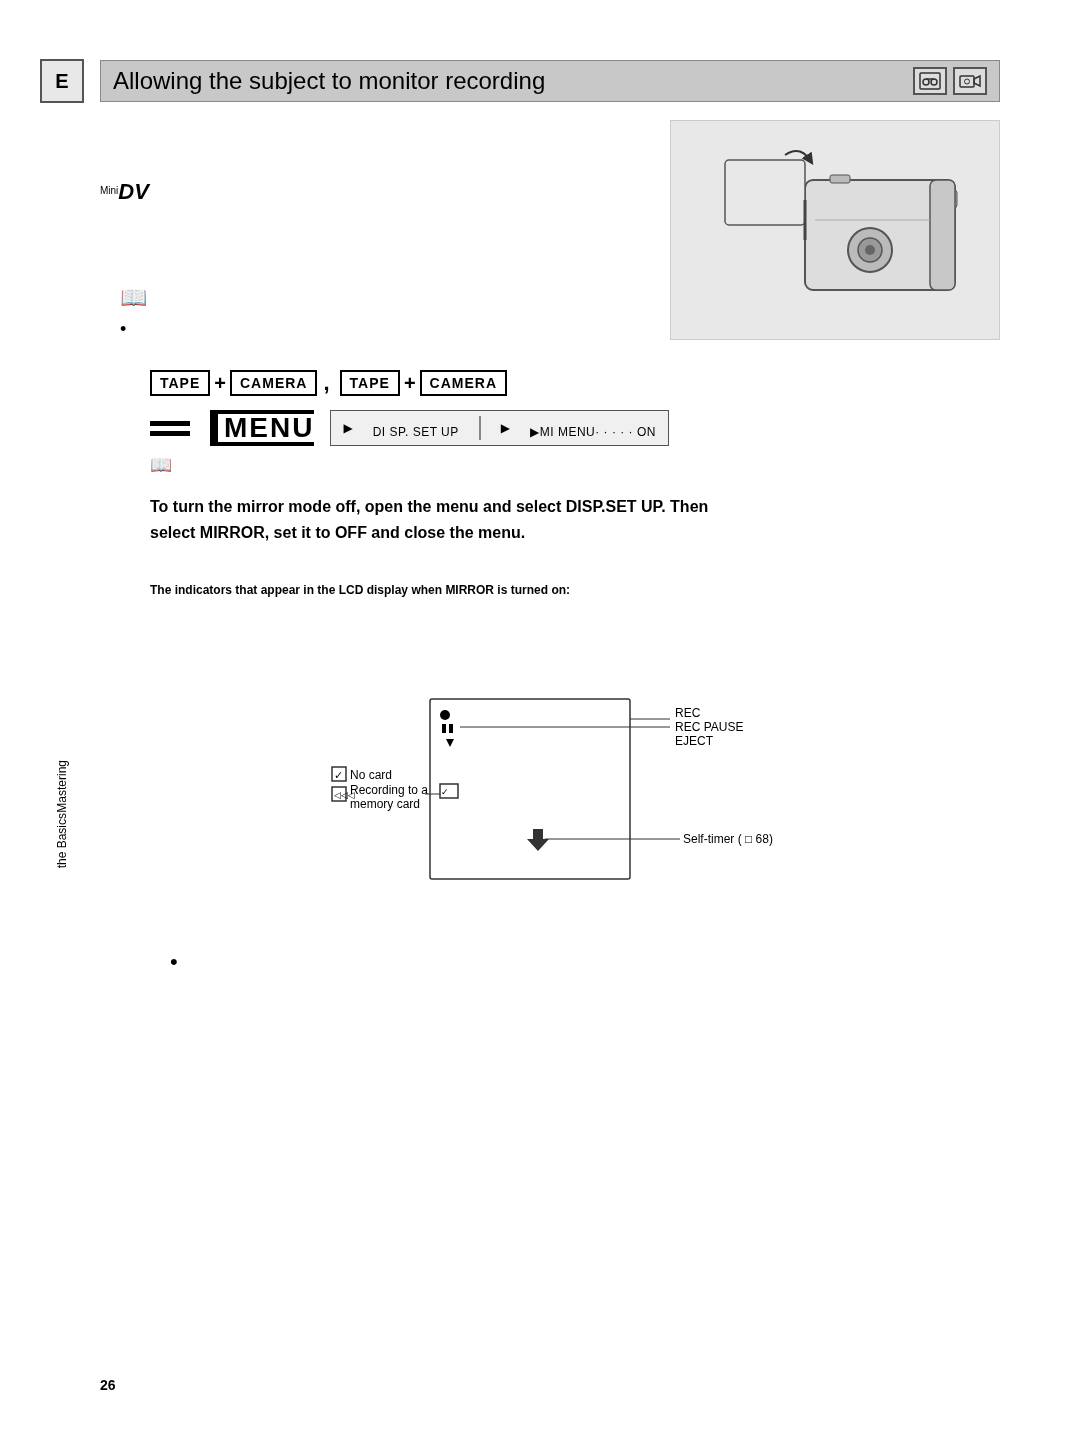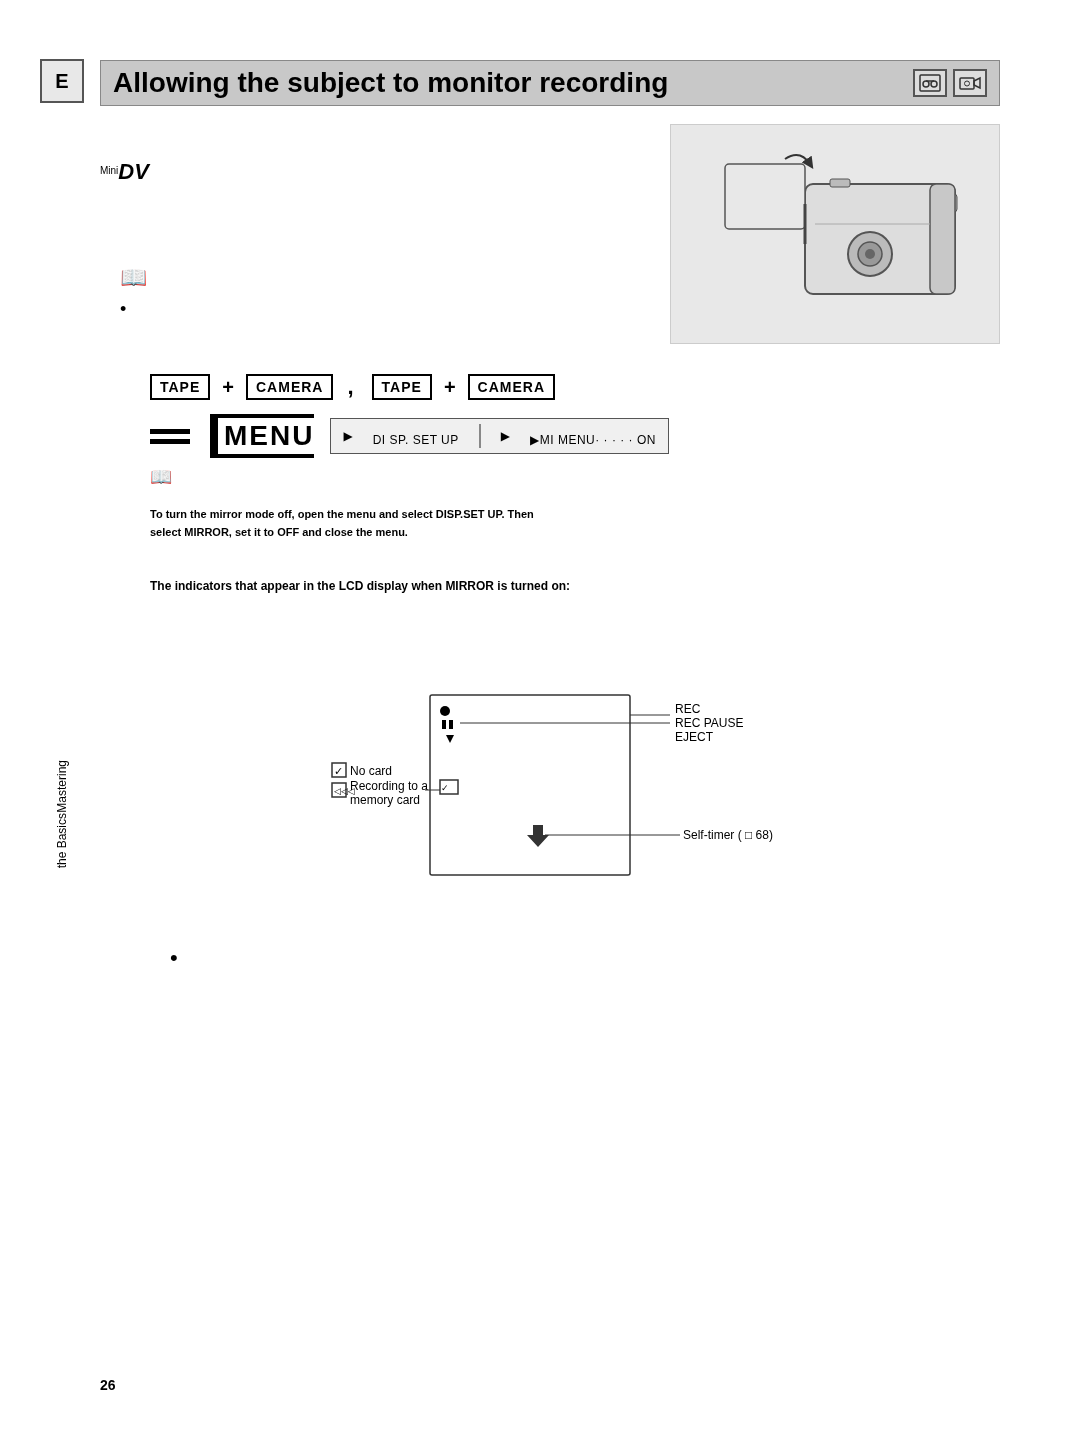--- a/index.html
+++ b/index.html
@@ -23,22 +23,22 @@
     .header-bar {
       display: flex;
       align-items: center;
       background: #c8c8c8;
       border: 1.5px solid #888;
       padding: 6px 12px;
       margin-bottom: 18px;
       position: relative;
     }
     .header-title {
-      font-size: 28px;
-      font-weight: bold;
+      font-size: 24px;
+      font-weight: normal;
       flex: 1;
     }
     .header-icons {
       display: flex;
       gap: 6px;
       align-items: center;
     }
     .icon-box {
       width: 34px;
       height: 28px;
@@ -47,21 +47,21 @@
       align-items: center;
       justify-content: center;
       background: #ddd;
       font-size: 13px;
     }
 
     
     .top-section {
       display: flex;
       margin-bottom: 30px;
-      align-items: center;
+      align-items: flex-end;
     }
     .top-left {
       flex: 1;
       padding-top: 10px;
     }
     .mini-dv-label {
       font-size: 13px;
       font-weight: bold;
       margin-bottom: 12px;
     }
@@ -103,21 +103,21 @@
     
     .camera-svg {
       width: 300px;
       height: 200px;
     }
 
     
     .mode-row {
       display: flex;
       align-items: center;
-      gap: 12px;
+      gap: 4px;
       margin: 30px 0 0 50px;
       flex-wrap: wrap;
     }
     .badge {
       border: 2.5px solid #000;
       padding: 3px 8px;
       font-size: 14px;
       font-weight: bold;
       letter-spacing: 1px;
       background: #fff;
@@ -141,21 +141,21 @@
       gap: 16px;
     }
     .menu-label {
       font-size: 28px;
       font-weight: 900;
       letter-spacing: 2px;
       border-left: 8px solid #000;
       border-top: 4px solid #000;
       border-bottom: 4px solid #000;
       padding-left: 6px;
-      height: 44px;
+      height: 36px;
       display: flex;
       align-items: center;
     }
     .menu-display {
       border: 1.5px solid #555;
       background: #f0f0f0;
       display: flex;
       align-items: center;
       padding: 5px 12px;
       gap: 20px;
@@ -195,21 +195,21 @@
     
     .book-small {
       font-size: 18px;
       margin-left: 50px;
       margin-top: 8px;
     }
 
     
     .body-text {
       margin: 18px 0 0 50px;
-      font-size: 11px;
+      font-size: 16px;
       line-height: 1.6;
       max-width: 760px;
     }
     .body-text strong {
       font-weight: bold;
     }
 
     
     .big-heading {
       margin: 36px 0 0 50px;

